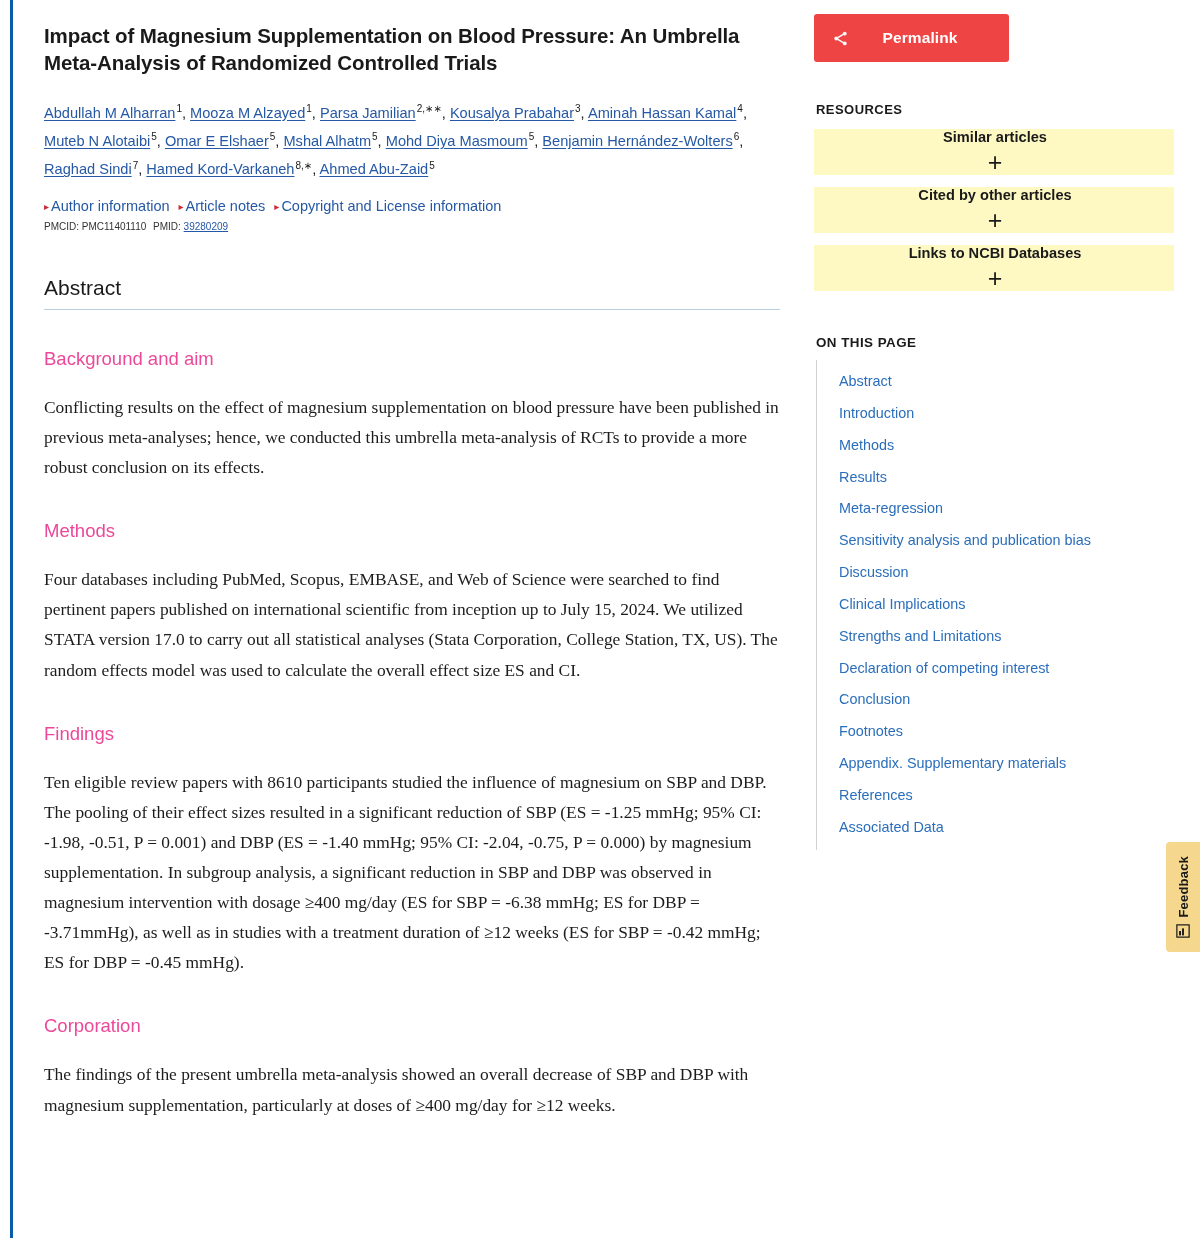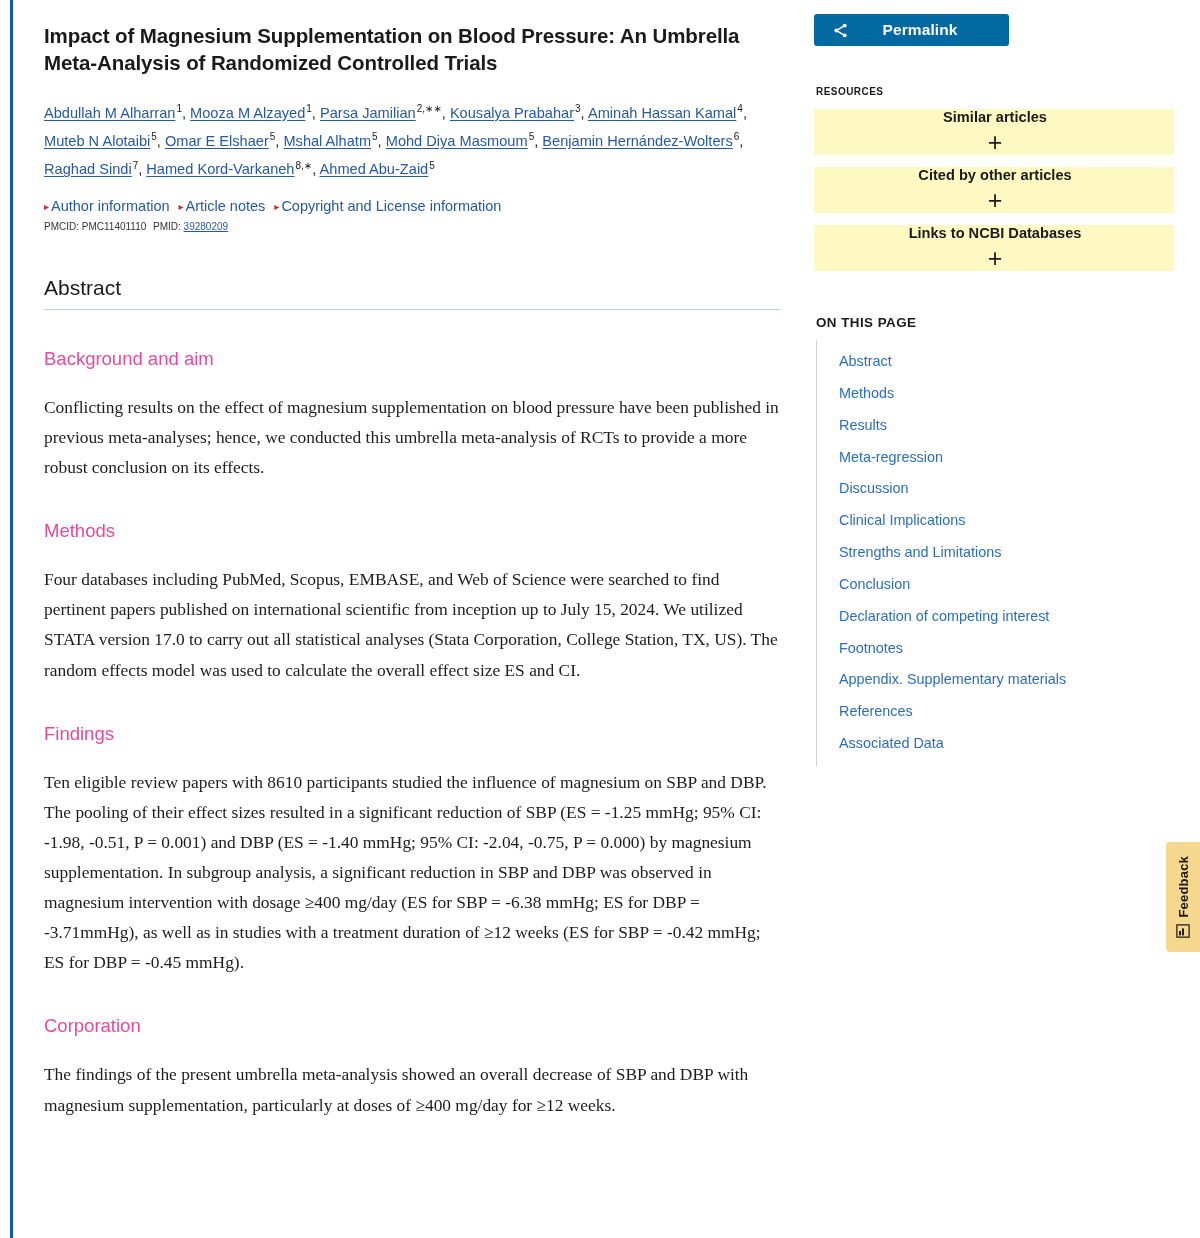--- a/index.html
+++ b/index.html
@@ -119,40 +119,40 @@
     color: #1c1c1c;
     margin: 22px 0 0 0;
     max-width: 745px;
     text-align: left;
   }
 
   
   .permalink-btn {
     display: inline-flex;
     align-items: center;
-    background: #0369a1;
+    background: #ef4444;
     color: #ffffff;
     border: none;
     border-radius: 3px;
-    height: 32px;
+    height: 48px;
     width: 195px;
     padding: 0 18px;
     cursor: pointer;
     font-family: "Liberation Sans", sans-serif;
   }
   .permalink-btn .label {
     font-size: 15.5px;
     font-weight: bold;
     flex: 1;
     text-align: center;
     letter-spacing: 0.1px;
   }
   .share-icon { width: 17px; height: 17px; flex: 0 0 17px; }
   .side-head {
-    font-size: 10px;
+    font-size: 13px;
     font-weight: bold;
     letter-spacing: 0.45px;
     color: #1a1a1a;
     margin: 40px 0 12px 2px;
   }
   .acc-item {
     background: #fef9c3;
     height: 46px;
     display: flex;
     align-items: center;
@@ -287,28 +287,30 @@
       </div>
       <div class="acc-item">
         <span class="acc-label">Links to NCBI Databases</span>
         <span class="plus-icon">+</span>
       </div>
     </div>
 
     <div class="otp-head">ON THIS PAGE</div>
     <nav class="otp-list">
         <a href="#" class="otp-item">Abstract</a>
+        <a href="#" class="otp-item">Introduction</a>
         <a href="#" class="otp-item">Methods</a>
         <a href="#" class="otp-item">Results</a>
         <a href="#" class="otp-item">Meta-regression</a>
+        <a href="#" class="otp-item">Sensitivity analysis and publication bias</a>
         <a href="#" class="otp-item">Discussion</a>
         <a href="#" class="otp-item">Clinical Implications</a>
         <a href="#" class="otp-item">Strengths and Limitations</a>
+        <a href="#" class="otp-item">Declaration of competing interest</a>
         <a href="#" class="otp-item">Conclusion</a>
-        <a href="#" class="otp-item">Declaration of competing interest</a>
         <a href="#" class="otp-item">Footnotes</a>
         <a href="#" class="otp-item">Appendix. Supplementary materials</a>
         <a href="#" class="otp-item">References</a>
         <a href="#" class="otp-item">Associated Data</a>
       </nav>
   </div>
 </div>
 
 <div class="feedback-tab">
   <span class="fb-text">Feedback</span>

